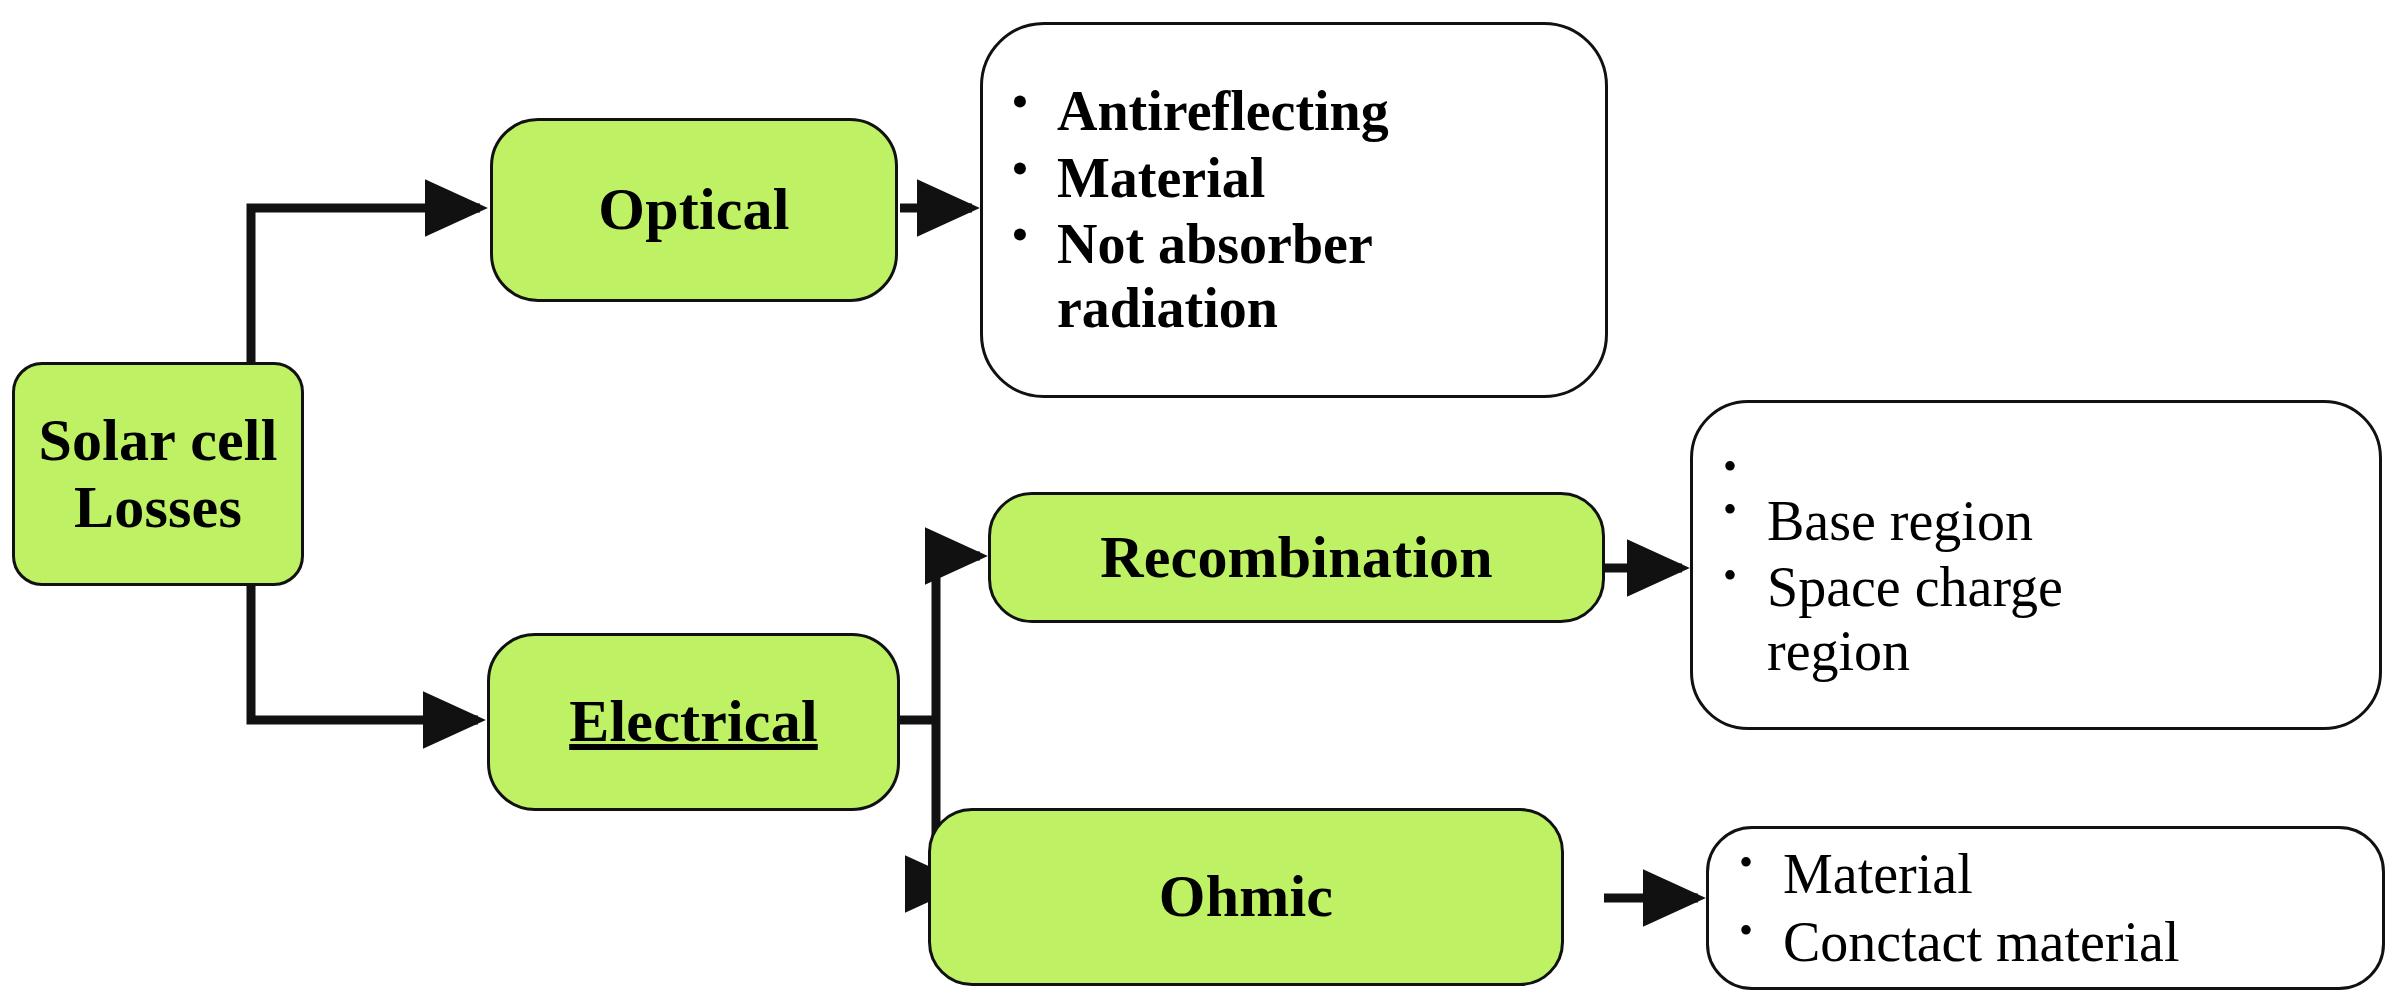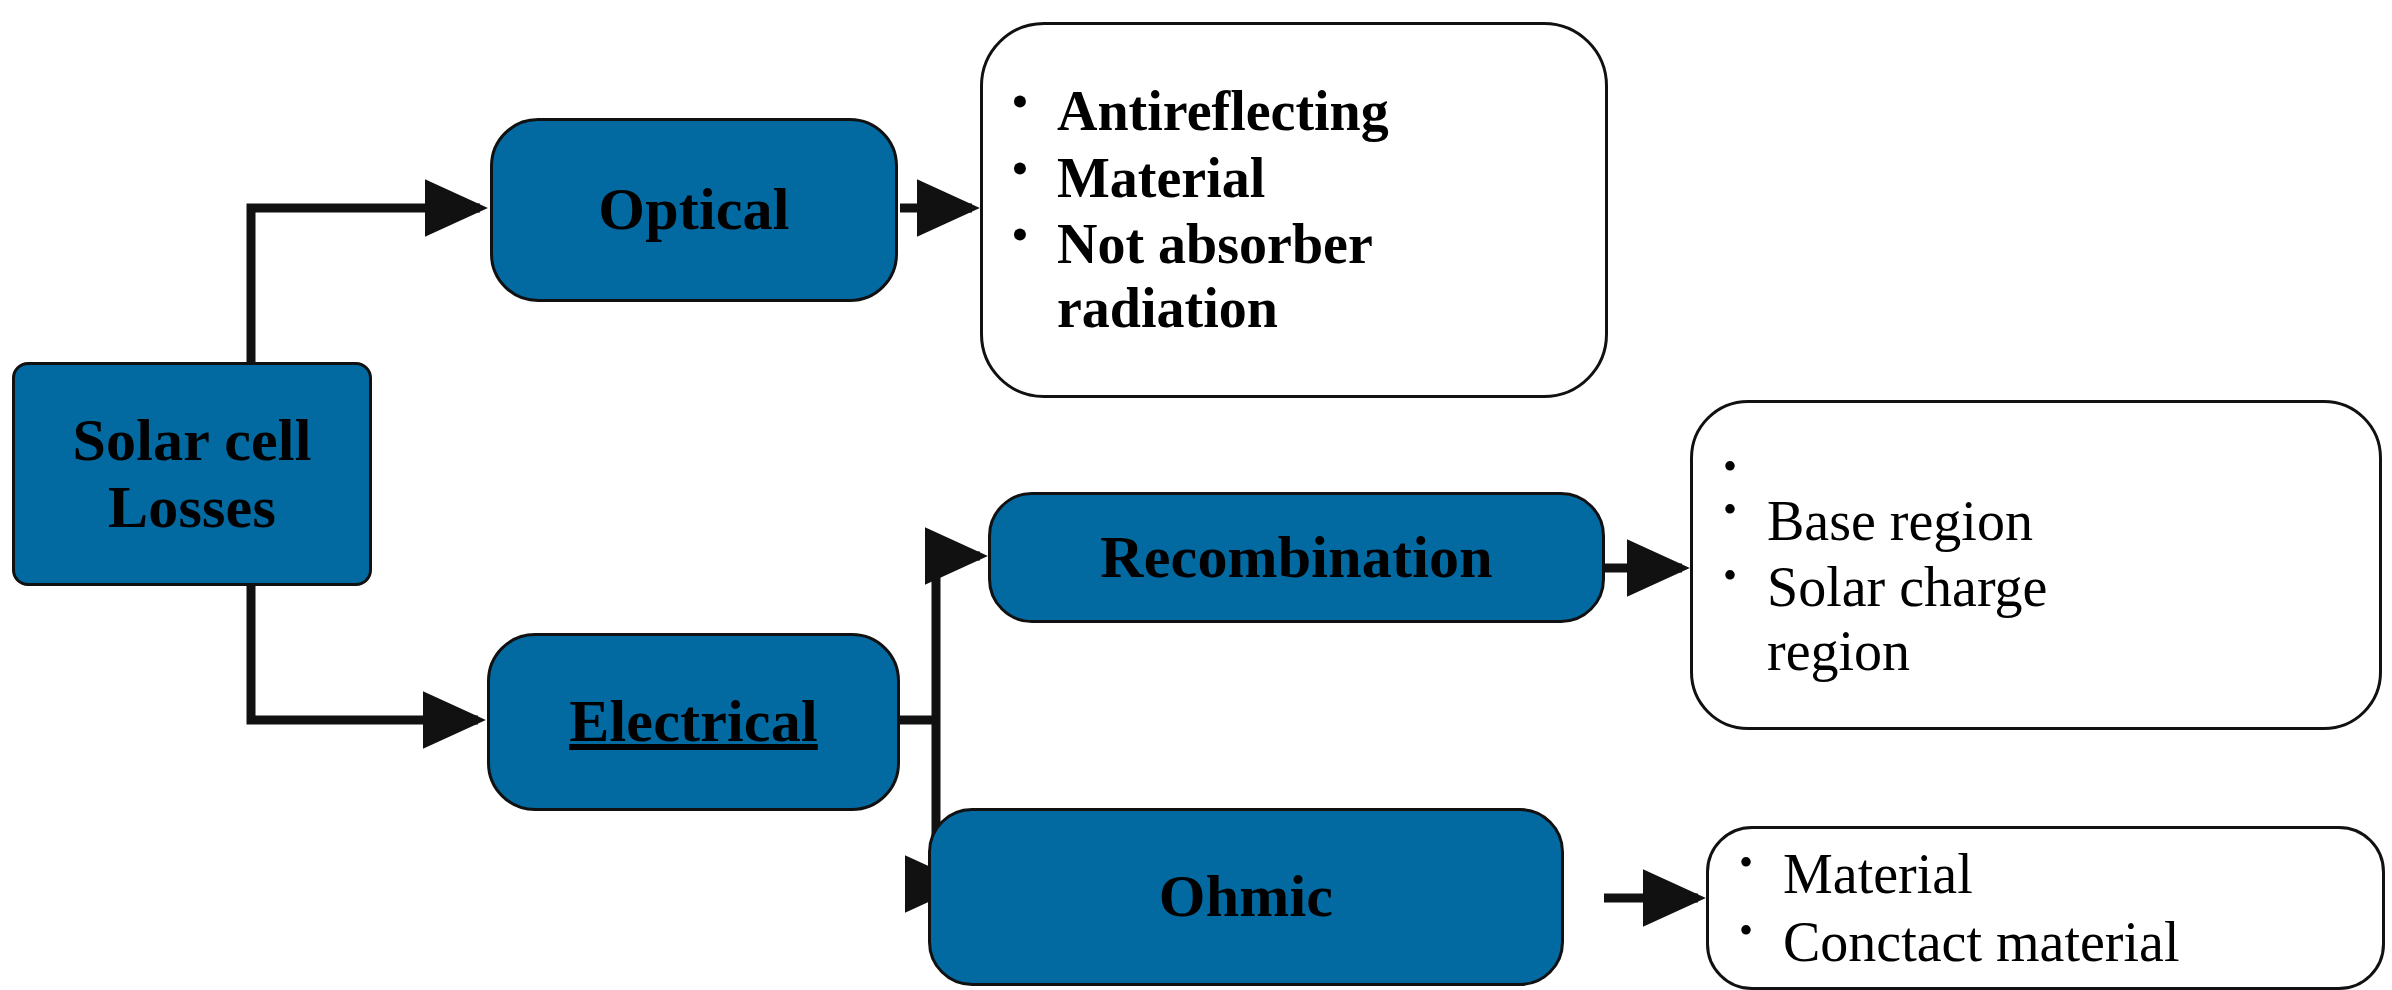--- a/index.html
+++ b/index.html
@@ -17,38 +17,38 @@
   }
   #wires{
     position:absolute;
     left:0; top:0;
     width:2392px; height:990px;
     pointer-events:none;
   }
   .node{
     position:absolute;
     box-sizing:border-box;
-    background:#0369a1;
+    background:#bef264;
     border:3px solid #111111;
     display:flex;
     align-items:center;
     justify-content:center;
     z-index:2;
   }
   .node .label{
     text-align:center;
     line-height:1.12;
     font-weight:bold;
     letter-spacing:0.2px;
     white-space:pre-line;
   }
   
   #node-root{
-    left:12px; top:362px; width:360px; height:224px;
-    border-radius:16px;
+    left:12px; top:362px; width:292px; height:224px;
+    border-radius:30px;
   }
   #node-root .label{ font-size:60px; }
 
   #node-optical{
     left:490px; top:118px; width:408px; height:184px;
     border-radius:48px;
   }
   #node-optical .label{ font-size:60px; }
 
   #node-electrical{
@@ -215,21 +215,21 @@
     <ul>
       <li>
         <span class="dot">•</span>
       </li>
       <li>
         <span class="dot">•</span>
         <span class="txt">Base region</span>
       </li>
       <li>
         <span class="dot">•</span>
-        <span class="txt">Solar charge
+        <span class="txt">Space charge
 region</span>
       </li>
     </ul>
   </div>
 
   <div class="listnode" id="list-ohmic">
     <ul>
       <li>
         <span class="dot">•</span>
         <span class="txt">Material</span>

